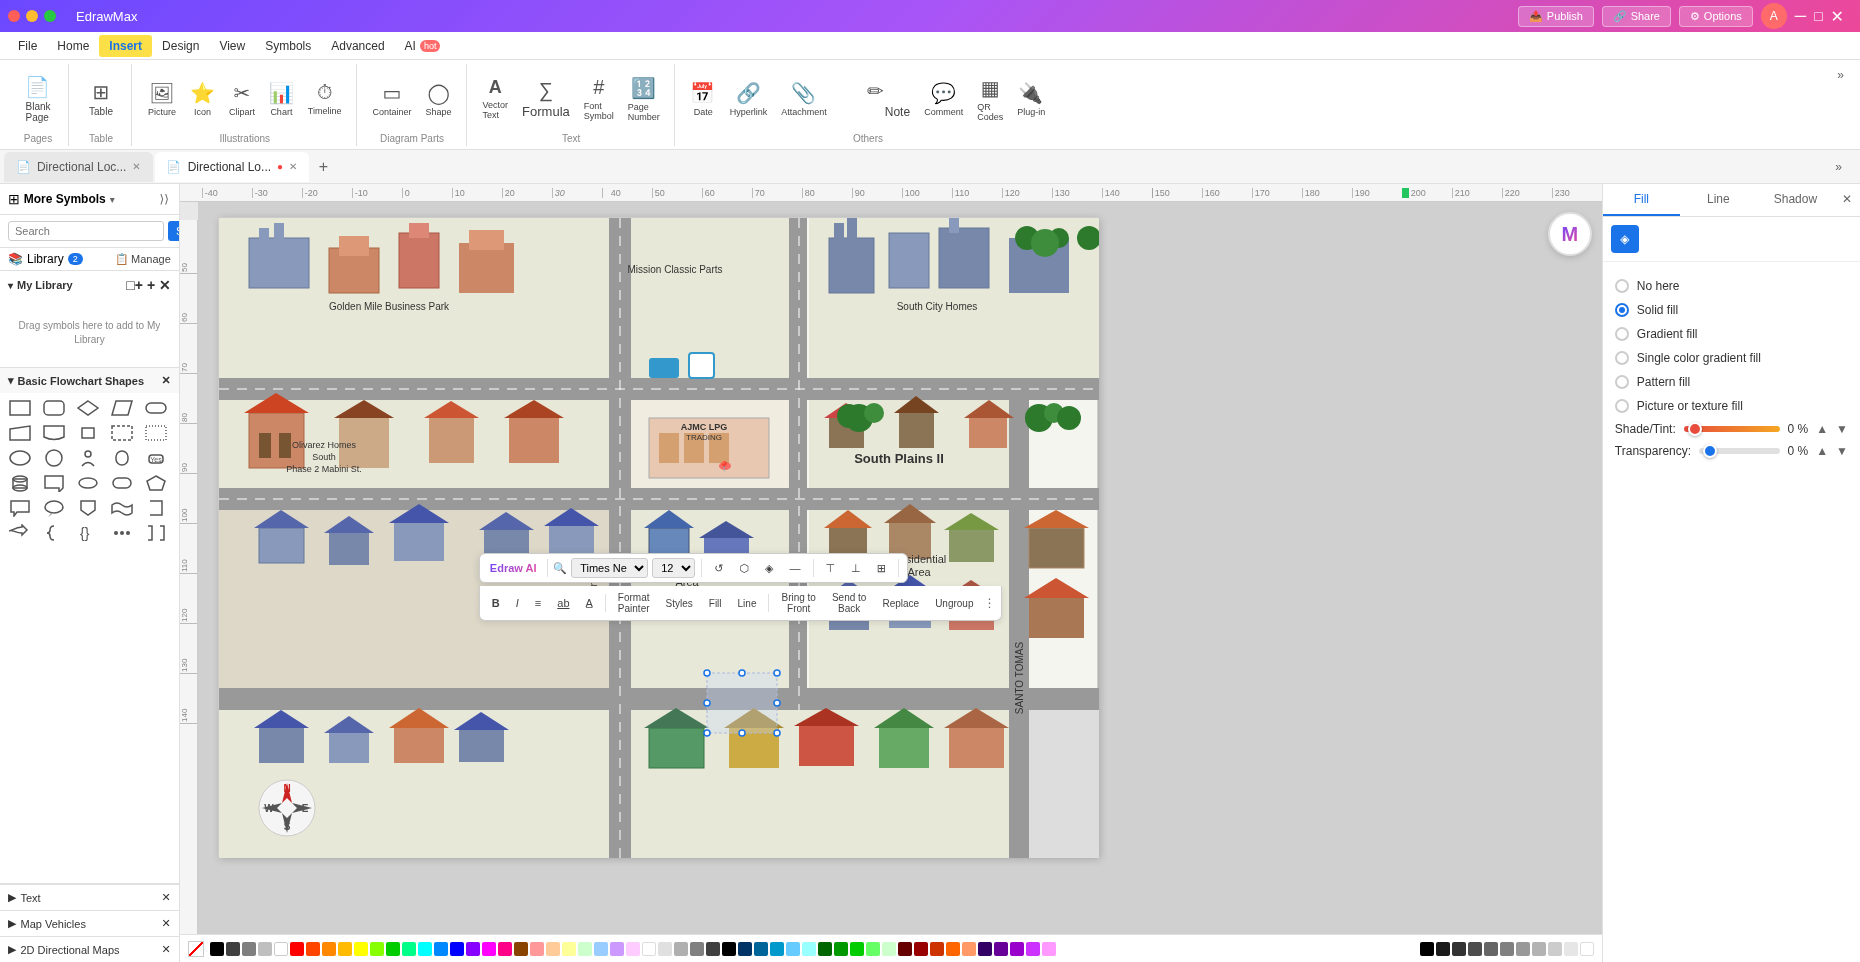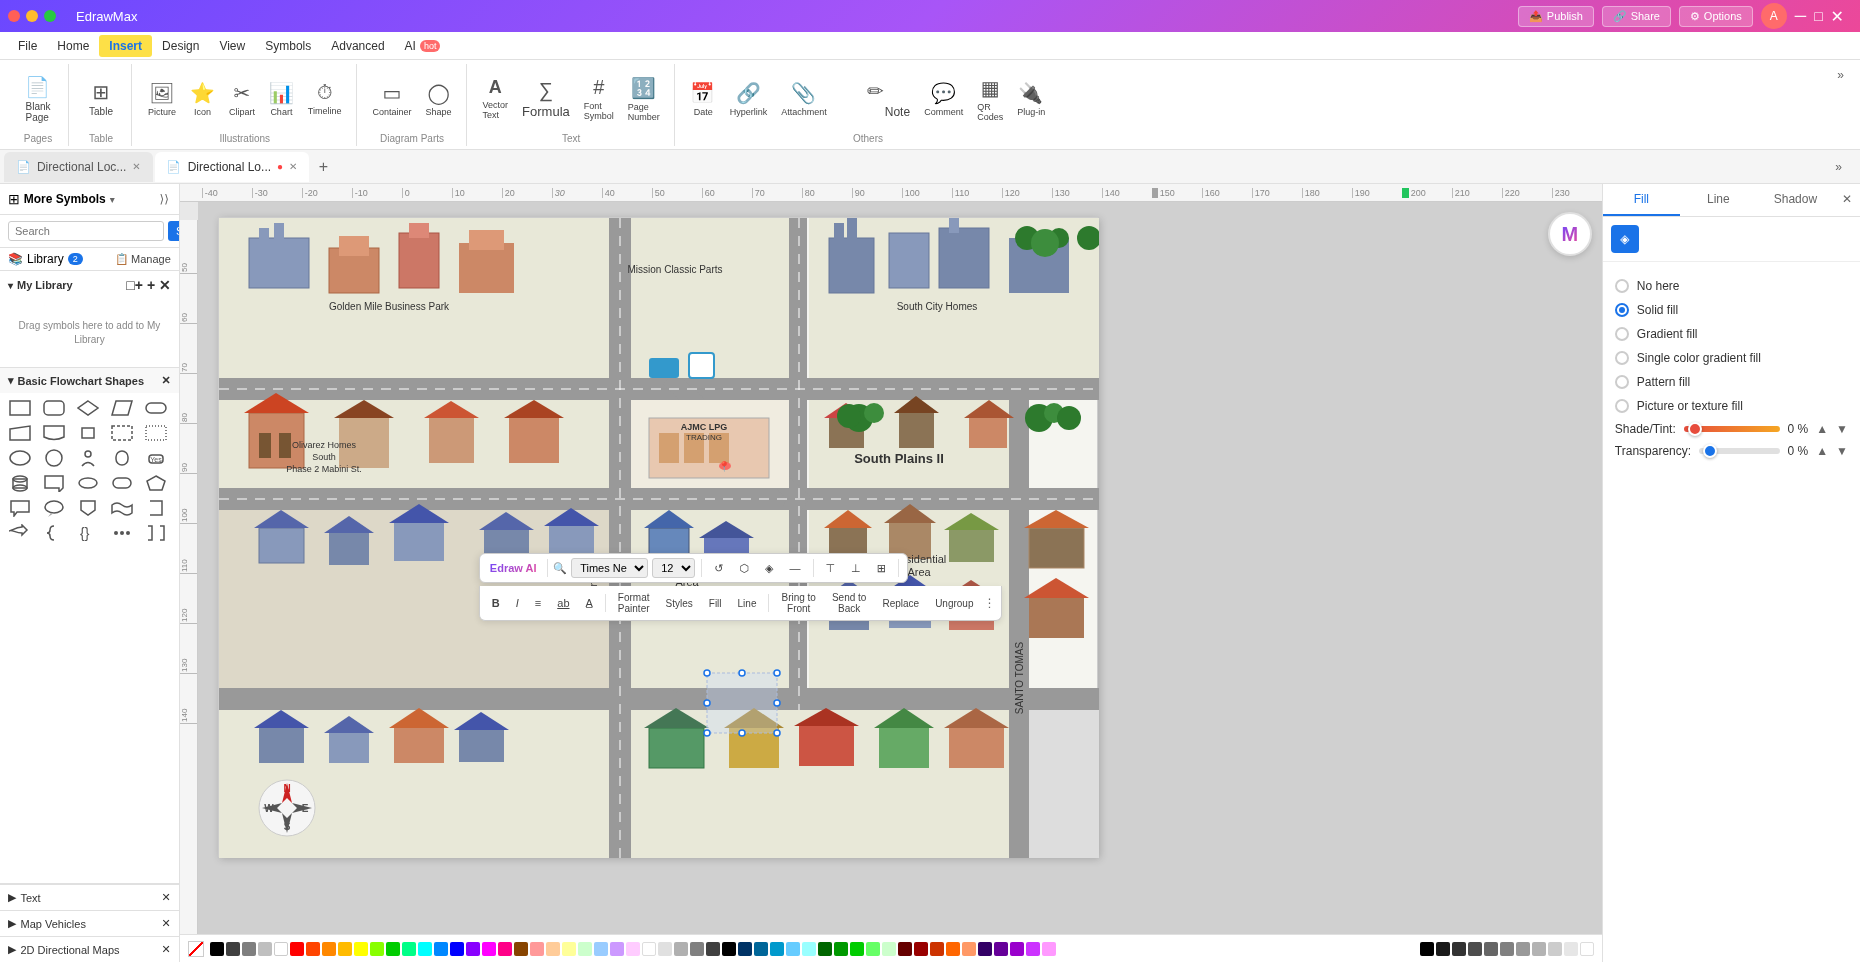--- a/index.html
+++ b/index.html
@@ -906,32 +906,32 @@
     <div class="ruler-h">
       <div style="display:flex; font-size:9px; color:#888; margin-left:4px;">
         <span style="width:50px; border-left:1px solid #bbb; padding-left:2px;">-40</span>
         <span style="width:50px; border-left:1px solid #bbb; padding-left:2px;">-30</span>
         <span style="width:50px; border-left:1px solid #bbb; padding-left:2px;">-20</span>
         <span style="width:50px; border-left:1px solid #bbb; padding-left:2px;">-10</span>
         <span style="width:50px; border-left:1px solid #bbb; padding-left:2px;">0</span>
         <span style="width:50px; border-left:1px solid #bbb; padding-left:2px;">10</span>
         <span style="width:50px; border-left:1px solid #bbb; padding-left:2px;">20</span>
         <span style="width:50px; border-left:1px solid #bbb; padding-left:2px;font-style:italic;">30</span>
-        <span style="width:50px; border-left:1px solid #bbb; padding-left:2px;">40</span>
+        <span style="width:50px; border-left:1px solid #bbb; padding-left:8px;">40</span>
         <span style="width:50px; border-left:1px solid #bbb; padding-left:2px;">50</span>
         <span style="width:50px; border-left:1px solid #bbb; padding-left:2px;">60</span>
         <span style="width:50px; border-left:1px solid #bbb; padding-left:2px;">70</span>
         <span style="width:50px; border-left:1px solid #bbb; padding-left:2px;">80</span>
         <span style="width:50px; border-left:1px solid #bbb; padding-left:2px;">90</span>
         <span style="width:50px; border-left:1px solid #bbb; padding-left:2px;">100</span>
         <span style="width:50px; border-left:1px solid #bbb; padding-left:2px;">110</span>
         <span style="width:50px; border-left:1px solid #bbb; padding-left:2px;">120</span>
         <span style="width:50px; border-left:1px solid #bbb; padding-left:2px;">130</span>
         <span style="width:50px; border-left:1px solid #bbb; padding-left:2px;">140</span>
-        <span style="width:50px; border-left:6px solid #a3a3a3; padding-left:2px;">150</span>
+        <span style="width:50px; border-left:1px solid #a3a3a3; padding-left:2px;">150</span>
         <span style="width:50px; border-left:1px solid #bbb; padding-left:2px;">160</span>
         <span style="width:50px; border-left:1px solid #bbb; padding-left:2px;">170</span>
         <span style="width:50px; border-left:1px solid #bbb; padding-left:2px;">180</span>
         <span style="width:50px; border-left:1px solid #bbb; padding-left:2px;">190</span>
         <span style="width:50px; border-left:7px solid #22c55e; padding-left:2px;">200</span>
         <span style="width:50px; border-left:1px solid #bbb; padding-left:2px;">210</span>
         <span style="width:50px; border-left:1px solid #bbb; padding-left:2px;">220</span>
         <span style="width:50px; border-left:1px solid #bbb; padding-left:2px;">230</span>
       </div>
     </div>

